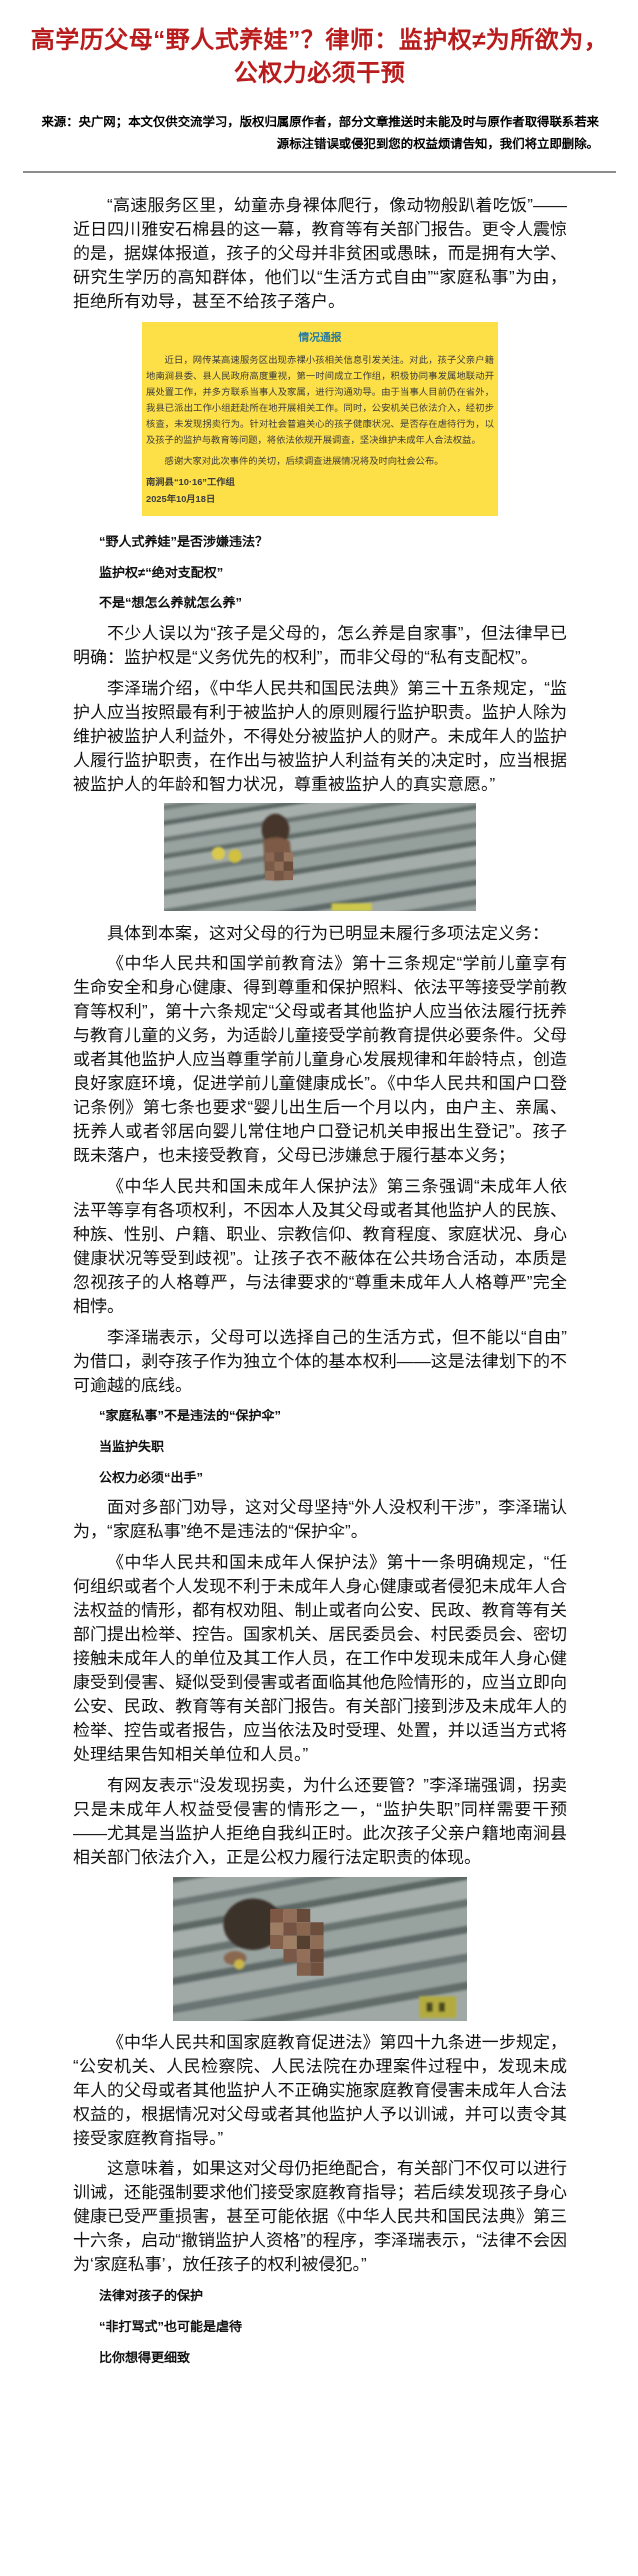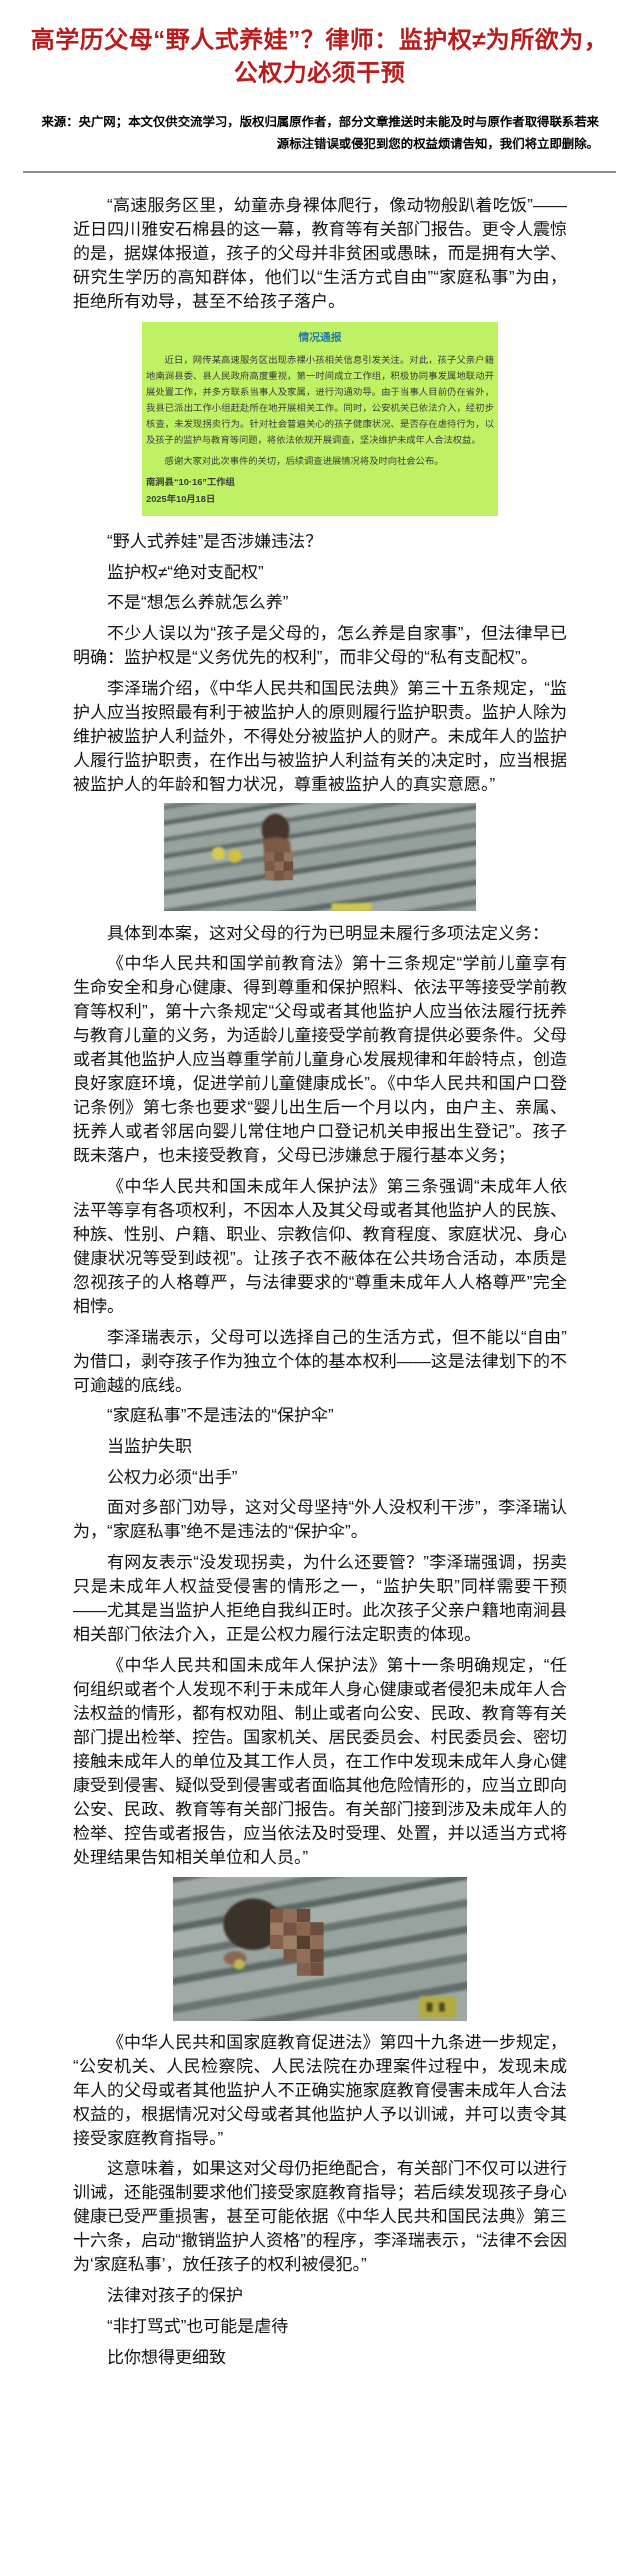--- a/index.html
+++ b/index.html
@@ -43,29 +43,29 @@
     line-height: 24px;
   }
   .para {
     margin: 0 0 6.7px 0;
     text-indent: 2em;
     text-align: justify;
     font-weight: 400;
   }
   .subhead {
     margin: 0 0 6.7px 0;
-    font-size: 17px;
+    font-size: 13px;
     line-height: 24px;
-    font-weight: 400;
+    font-weight: 700;
     text-indent: 2em;
   }
   .notice-card {
     width: 348px;
     margin: 7.2px auto 14.4px auto;
-    background: #bef264;
+    background: #fde047;
     padding: 7.2px 4.1px 8.2px 4.1px;
     font-size: 9.3px;
     line-height: 16px;
     color: #3d3d3d;
     text-indent: 0;
   }
   .notice-heading {
     font-size: 10.8px;
     font-weight: 700;
     text-align: center;
@@ -162,22 +162,22 @@
     </g>
   </svg>
       <p class="para">具体到本案，这对父母的行为已明显未履行多项法定义务：</p>
       <p class="para">《中华人民共和国学前教育法》第十三条规定“学前儿童享有生命安全和身心健康、得到尊重和保护照料、依法平等接受学前教育等权利”，第十六条规定“父母或者其他监护人应当依法履行抚养与教育儿童的义务，为适龄儿童接受学前教育提供必要条件。父母或者其他监护人应当尊重学前儿童身心发展规律和年龄特点，创造良好家庭环境，促进学前儿童健康成长”。《中华人民共和国户口登记条例》第七条也要求“婴儿出生后一个月以内，由户主、亲属、抚养人或者邻居向婴儿常住地户口登记机关申报出生登记”。孩子既未落户，也未接受教育，父母已涉嫌怠于履行基本义务；</p>
       <p class="para">《中华人民共和国未成年人保护法》第三条强调“未成年人依法平等享有各项权利，不因本人及其父母或者其他监护人的民族、种族、性别、户籍、职业、宗教信仰、教育程度、家庭状况、身心健康状况等受到歧视”。让孩子衣不蔽体在公共场合活动，本质是忽视孩子的人格尊严，与法律要求的“尊重未成年人人格尊严”完全相悖。</p>
       <p class="para">李泽瑞表示，父母可以选择自己的生活方式，但不能以“自由”为借口，剥夺孩子作为独立个体的基本权利——这是法律划下的不可逾越的底线。</p>
       <h2 class="subhead">“家庭私事”不是违法的“保护伞”</h2>
       <h2 class="subhead">当监护失职</h2>
       <h2 class="subhead">公权力必须“出手”</h2>
       <p class="para">面对多部门劝导，这对父母坚持“外人没权利干涉”，李泽瑞认为，“家庭私事”绝不是违法的“保护伞”。</p>
+      <p class="para">《中华人民共和国未成年人保护法》第十一条明确规定，“任何组织或者个人发现不利于未成年人身心健康或者侵犯未成年人合法权益的情形，都有权劝阻、制止或者向公安、民政、教育等有关部门提出检举、控告。国家机关、居民委员会、村民委员会、密切接触未成年人的单位及其工作人员，在工作中发现未成年人身心健康受到侵害、疑似受到侵害或者面临其他危险情形的，应当立即向公安、民政、教育等有关部门报告。有关部门接到涉及未成年人的检举、控告或者报告，应当依法及时受理、处置，并以适当方式将处理结果告知相关单位和人员。”</p>
       <p class="para">有网友表示“没发现拐卖，为什么还要管？”李泽瑞强调，拐卖只是未成年人权益受侵害的情形之一，“监护失职”同样需要干预——尤其是当监护人拒绝自我纠正时。此次孩子父亲户籍地南涧县相关部门依法介入，正是公权力履行法定职责的体现。</p>
-      <p class="para">《中华人民共和国未成年人保护法》第十一条明确规定，“任何组织或者个人发现不利于未成年人身心健康或者侵犯未成年人合法权益的情形，都有权劝阻、制止或者向公安、民政、教育等有关部门提出检举、控告。国家机关、居民委员会、村民委员会、密切接触未成年人的单位及其工作人员，在工作中发现未成年人身心健康受到侵害、疑似受到侵害或者面临其他危险情形的，应当立即向公安、民政、教育等有关部门报告。有关部门接到涉及未成年人的检举、控告或者报告，应当依法及时受理、处置，并以适当方式将处理结果告知相关单位和人员。”</p>
       <svg class="photo" width="294" height="144" viewBox="0 0 570 280">
     <defs>
       <filter id="soft2">
             <feGaussianBlur stdDeviation="2"></feGaussianBlur>
           </filter>
     </defs>
     <rect width="570" height="280" fill="#879390"></rect>
     <g transform="rotate(-10 285 140)" filter="url(#soft2)">
       <rect x="-120" y="-80" width="900" height="30" fill="#97a29f"></rect>
       <rect x="-120" y="-50" width="900" height="14" fill="#626d6a"></rect>

